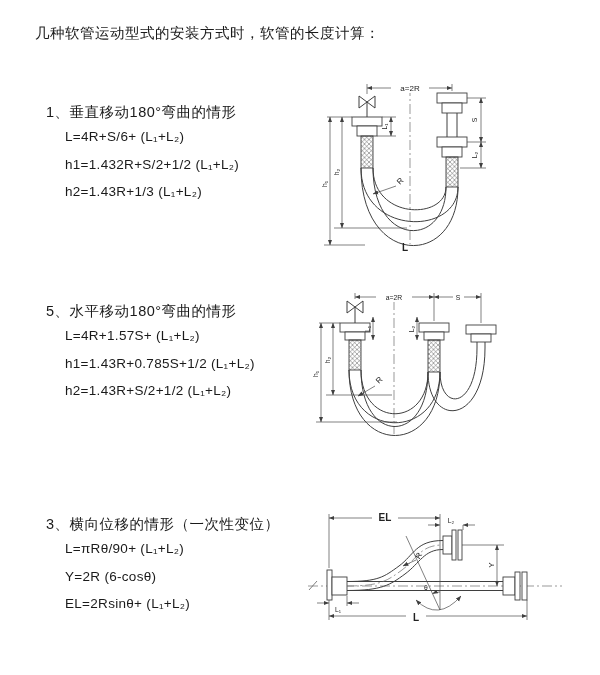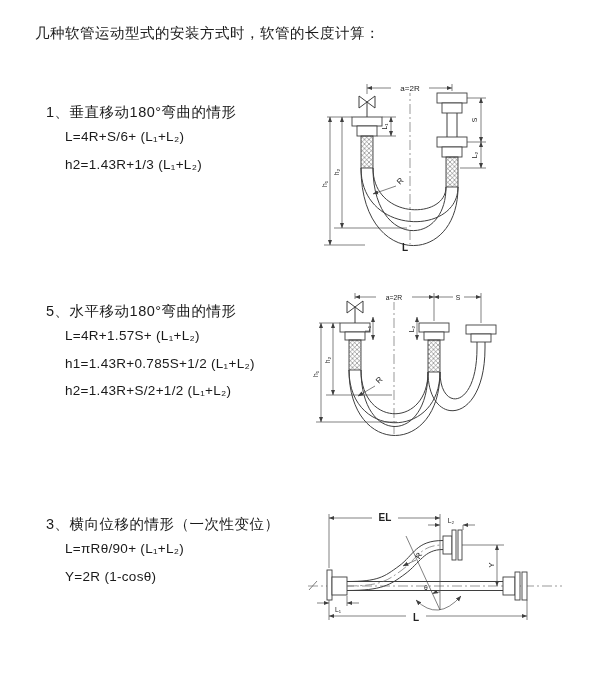--- a/index.html
+++ b/index.html
@@ -33,34 +33,36 @@
   .lbg { fill:#ffffff; stroke:none; }
 </style>
 </head>
 <body>
 
 <div class="title">几种软管运动型式的安装方式时，软管的长度计算：</div>
 
 <div class="section sec1">
   <div class="sec-heading">1、垂直移动180°弯曲的情形</div>
   <div class="formula">L=4R+S/6+ (L₁+L₂)</div>
+  <div class="formula">h1=1.432R+S/2+1/2 (L₁+L₂)</div>
   <div class="formula">h2=1.43R+1/3 (L₁+L₂)</div>
 </div>
 
 <div class="section sec2">
   <div class="sec-heading">5、水平移动180°弯曲的情形</div>
   <div class="formula">L=4R+1.57S+ (L₁+L₂)</div>
   <div class="formula">h1=1.43R+0.785S+1/2 (L₁+L₂)</div>
   <div class="formula">h2=1.43R+S/2+1/2 (L₁+L₂)</div>
 </div>
 
 <div class="section sec3">
   <div class="sec-heading">3、横向位移的情形（一次性变位）</div>
   <div class="formula">L=πRθ/90+ (L₁+L₂)</div>
-  <div class="formula">Y=2R (1-cosθ)</div>
+  <div class="formula">Y=2R (6-cosθ)</div>
+  <div class="formula">EL=2Rsinθ+ (L₁+L₂)</div>
 </div>
 
 <div class="diag" id="d1">
 <svg width="285" height="185" viewBox="0 0 285 185">
   <defs>
     <marker id="arA" viewBox="0 0 10 10" refX="9.5" refY="5" markerWidth="8" markerHeight="8" orient="auto-start-reverse">
       <path d="M0,1.2 L10,5 L0,8.8 z" fill="#3f3f3f"></path>
     </marker>
     <pattern id="hA" width="4.5" height="4.5" patternUnits="userSpaceOnUse">
       <path d="M0 0 L4.5 4.5 M4.5 0 L0 4.5" stroke="#555" stroke-width="0.5"></path>

